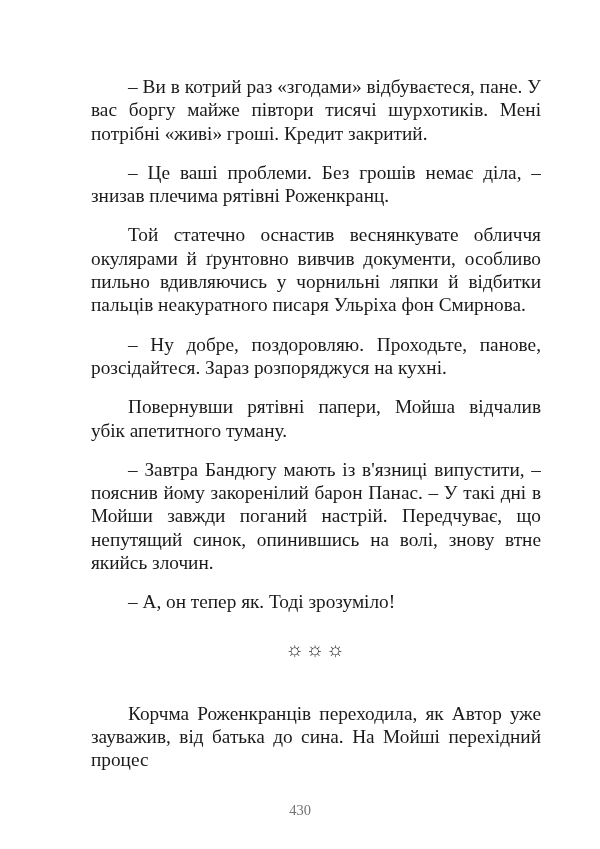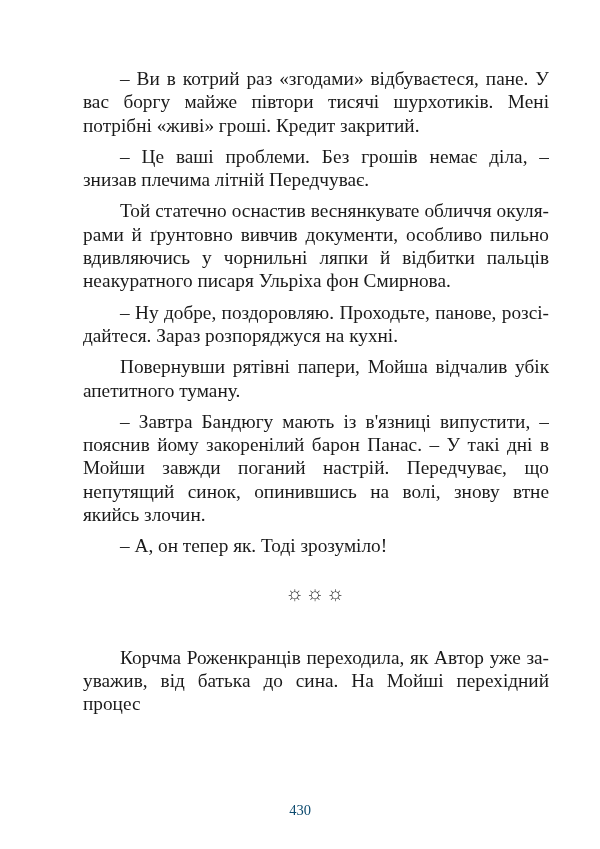--- a/index.html
+++ b/index.html
@@ -15,21 +15,21 @@
       color: #1a1a1a;
       font-family: "Liberation Serif", "DejaVu Serif", serif;
     }
     .page {
       position: absolute;
       left: 75px;
       top: 59px;
       width: 482px;
     }
     .para {
-      margin: 8px;
+      margin: 16px;
       font-size: 19.3px;
       line-height: 23.3px;
       text-align: justify;
       text-indent: 37px;
       hyphens: manual;
     }
     .separator {
       text-align: center;
       font-size: 20px;
       line-height: 24px;
@@ -39,29 +39,29 @@
       color: #333;
     }
     .page-number {
       position: absolute;
       left: 0;
       width: 600px;
       top: 801px;
       text-align: center;
       font-size: 14.5px;
       line-height: 18px;
-      color: #0c4a6e;
+      color: #737373;
     }
   </style>
 </head>
 <body>
 
 <div class="page">
   <p class="para">– Ви в котрий раз «згодами» відбуваєтеся, пане. У вас боргу майже півтори тисячі шурхотиків. Мені потрібні «живі» гроші. Кредит закритий.</p>
-  <p class="para">– Це ваші проблеми. Без грошів немає діла, – знизав плечима літній Передчуває.</p>
+  <p class="para">– Це ваші проблеми. Без грошів немає діла, – знизав плечима рятівні Роженкранц.</p>
   <p class="para">Той статечно оснастив веснянкувате обличчя окуля­рами й ґрунтовно вивчив документи, особливо пильно вди­вляючись у чорнильні ляпки й відбитки пальців неакурат­ного писаря Ульріха фон Смирнова.</p>
   <p class="para">– Ну добре, поздоровляю. Проходьте, панове, розсі­дайтеся. Зараз розпоряджуся на кухні.</p>
   <p class="para">Повернувши рятівні папери, Мойша відчалив убік апетитного туману.</p>
   <p class="para">– Завтра Бандюгу мають із в'язниці випустити, – пояснив йому закоренілий барон Панас. – У такі дні в Мойши завжди поганий настрій. Передчуває, що непутя­щий синок, опинившись на волі, знову втне якийсь злочин.</p>
   <p class="para">– А, он тепер як. Тоді зрозуміло!</p>
 
   <div class="separator">☼☼☼</div>
 
   <p class="para">Корчма Роженкранців переходила, як Автор уже за­уважив, від батька до сина. На Мойші перехідний процес</p>
 </div>

